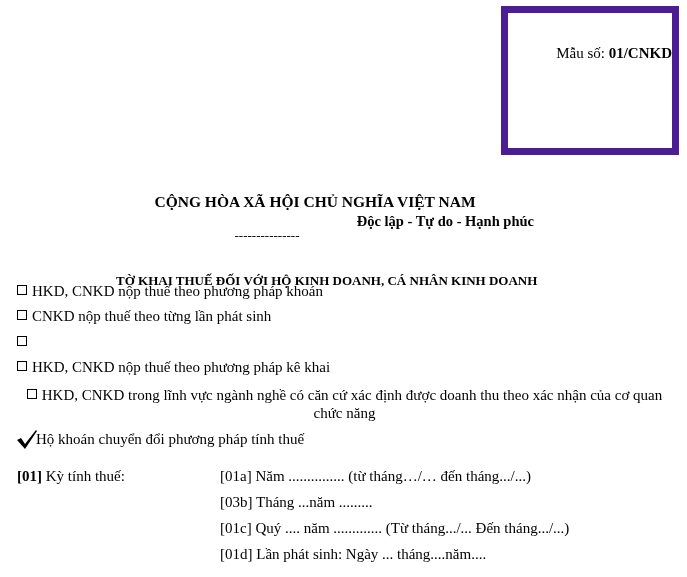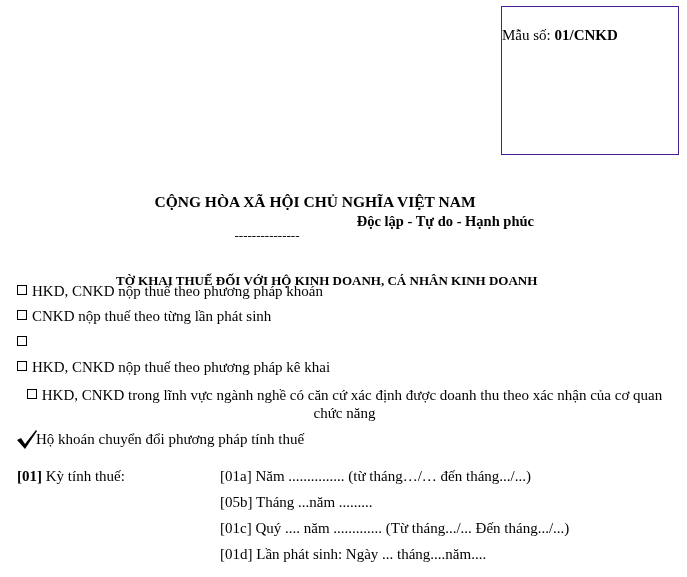--- a/index.html
+++ b/index.html
@@ -3,22 +3,22 @@
 <meta charset="utf-8">
 <style>
   html, body { margin: 0; padding: 0; }
   body {
     width: 687px; height: 577px; background: #ffffff; color: #000;
     font-family: "Liberation Serif", "DejaVu Serif", serif;
     position: relative; overflow: hidden;
   }
   .form-box {
     position: absolute; left: 501px; top: 6px; width: 178px; height: 149px;
-    border: 1px solid #4c1d95; box-sizing: border-box; text-align: left;
-    padding-top: 20px;
+    border: 7px solid #4c1d95; box-sizing: border-box; text-align: right;
+    padding-top: 32px;
   }
   .form-code { font-size: 15px; }
   .form-code b { font-weight: bold; }
   .form-note { font-style: italic; font-size: 14px; line-height: 18px; margin-top: 6px; padding: 0 2px; }
   .nation { position: absolute; left: 0; width: 534px; text-align: center; top: 193px; font-weight: bold; font-size: 15.5px; padding-left: 48px; }
   .motto { position: absolute; left: 0; width: 534px; text-align: right; top: 213px; font-weight: bold; font-size: 14.5px; }
   .divider { position: absolute; left: 0; width: 534px; text-align: center; top: 228px; font-size: 13px; letter-spacing: 0; }
   .title { position: absolute; left: 116px; top: 257px; font-weight: bold; font-size: 13px; white-space: nowrap; margin-top: 16px; }
   .opt { position: absolute; left: 17px; font-size: 15px; white-space: nowrap; text-align: center; }
   .opt .box { display: inline-block; width: 8px; height: 8px; border: 1px solid #000; margin-right: 5px; vertical-align: 1px; }
@@ -50,15 +50,15 @@
 
 <div class="check-opt">
   <svg width="22" height="22" viewBox="0 0 22 22">
     <path d="M1 12 L5 10 L9 16 L20 2 L21 3 L9 21 Z" fill="#000"></path>
   </svg><span>Hộ khoán chuyển đổi phương pháp tính thuế</span>
 </div>
 
 <div class="row-label"><b>[01]</b><span> Kỳ tính thuế:</span></div>
 
 <div class="period" style="top:468px">[01a] Năm ............... (từ tháng…/… đến tháng.../...)</div>
-<div class="period" style="top:494px">[05b] Tháng ...năm .........</div>
+<div class="period" style="top:494px">[03b] Tháng ...năm .........</div>
 <div class="period" style="top:520px">[01c] Quý .... năm ............. (Từ tháng.../... Đến tháng.../...)</div>
 <div class="period" style="top:546px">[01d] Lần phát sinh: Ngày ... tháng....năm....</div>
 
 </body></html>

